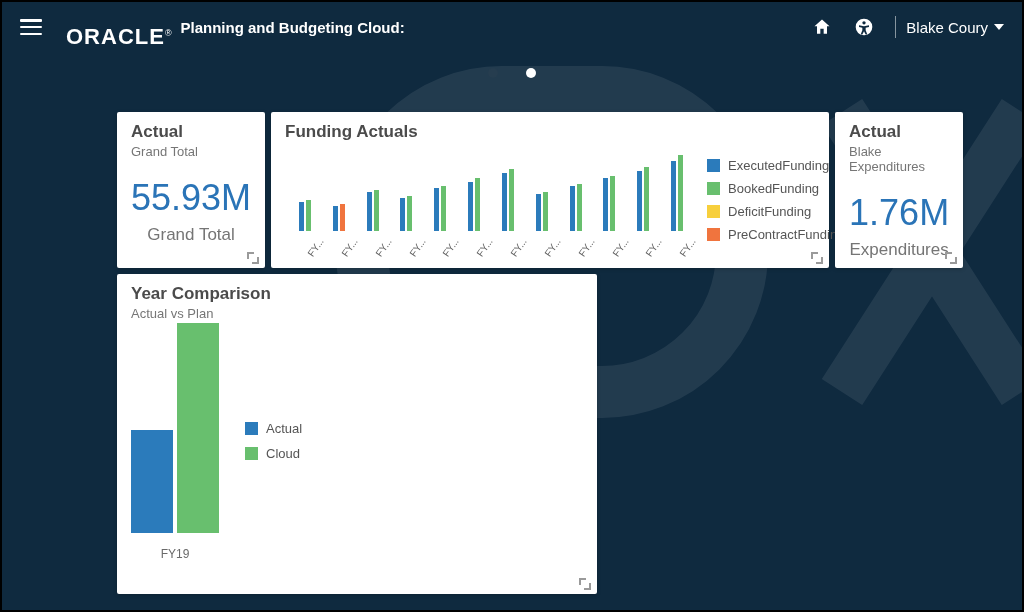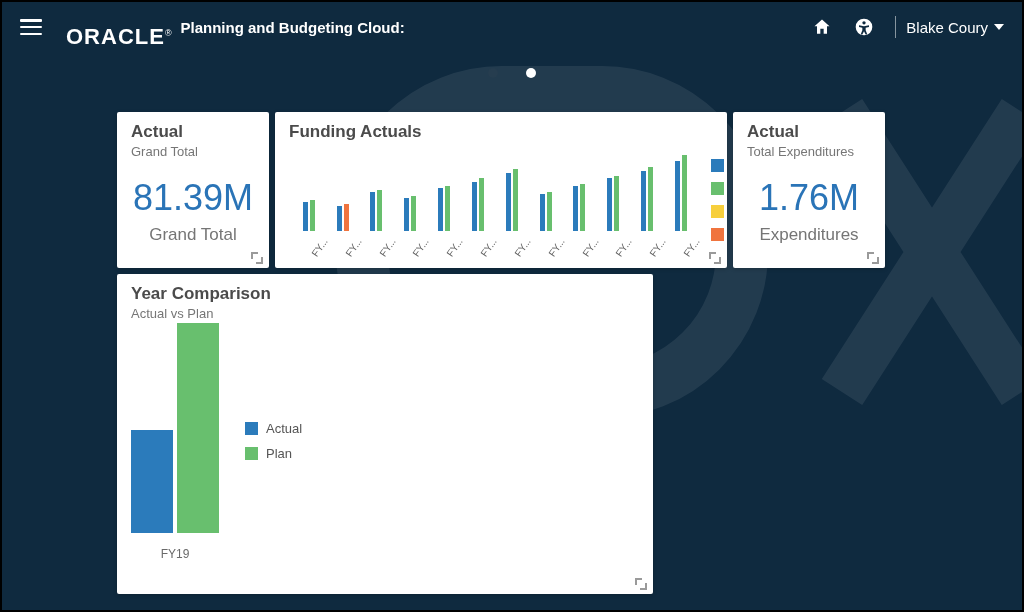--- a/index.html
+++ b/index.html
@@ -101,28 +101,28 @@
 
 <div class="pager">
   <span class="p0"></span>
   <span class="p1"></span>
 </div>
 
 <div class="content">
   <div class="card" style="width:152px;height:156px">
     <div class="title">Actual</div>
     <div class="subtitle">Grand Total</div>
-    <div class="bignum">81.39M</div>
+    <div class="bignum">55.93M</div>
     <div class="bignum-sub">Grand Total</div>
     <div class="expand">
         <span></span>
       </div>
   </div>
 
-  <div class="card" style="width:452px;height:156px">
+  <div class="card" style="width:558px;height:156px">
     <div class="title">Funding Actuals</div>
     <div class="funding-wrap">
       <div class="funding-chart" id="funding-chart">
           <div class="fg">
             <div class="fgbars">
               <div class="fb" style="height: 29.25px; background: rgb(43, 123, 187);"></div>
               <div class="fb" style="height: 31.2px; background: rgb(104, 191, 110);"></div>
             </div>
             <div class="fxl">FY...</div>
           </div>
@@ -223,51 +223,51 @@
           </div>
         </div>
     </div>
     <div class="expand">
         <span></span>
       </div>
   </div>
 
   <div class="card" style="width:152px;height:156px">
     <div class="title">Actual</div>
-    <div class="subtitle">Total Expenditures</div>
+    <div class="subtitle">Blake Expenditures</div>
     <div class="bignum">1.76M</div>
     <div class="bignum-sub">Expenditures</div>
     <div class="expand">
         <span></span>
       </div>
   </div>
 </div>
 
 <div class="row2">
-  <div class="card" style="width:536px;height:320px">
+  <div class="card" style="width:480px;height:320px">
     <div class="title">Year Comparison</div>
     <div class="subtitle">Actual vs Plan</div>
     <div class="row-flex">
       <div class="yc-chart" id="yc-chart">
           <div class="ycg">
             <div class="ycgbars">
               <div class="yb" style="height: 103.091px; background: rgb(43, 123, 187);"></div>
               <div class="yb" style="height: 210px; background: rgb(104, 191, 110);"></div>
             </div>
             <div class="ycl">FY19</div>
           </div>
         </div>
       <div class="yc-legend" id="yc-legend">
           <div class="li">
             <div class="sw" style="background: rgb(43, 123, 187);"></div>
             <span>Actual</span>
           </div>
           <div class="li">
             <div class="sw" style="background: rgb(104, 191, 110);"></div>
-            <span>Plan</span>
+            <span>Cloud</span>
           </div>
         </div>
     </div>
     <div class="expand">
         <span></span>
       </div>
   </div>
 </div>
 
 </body></html>

